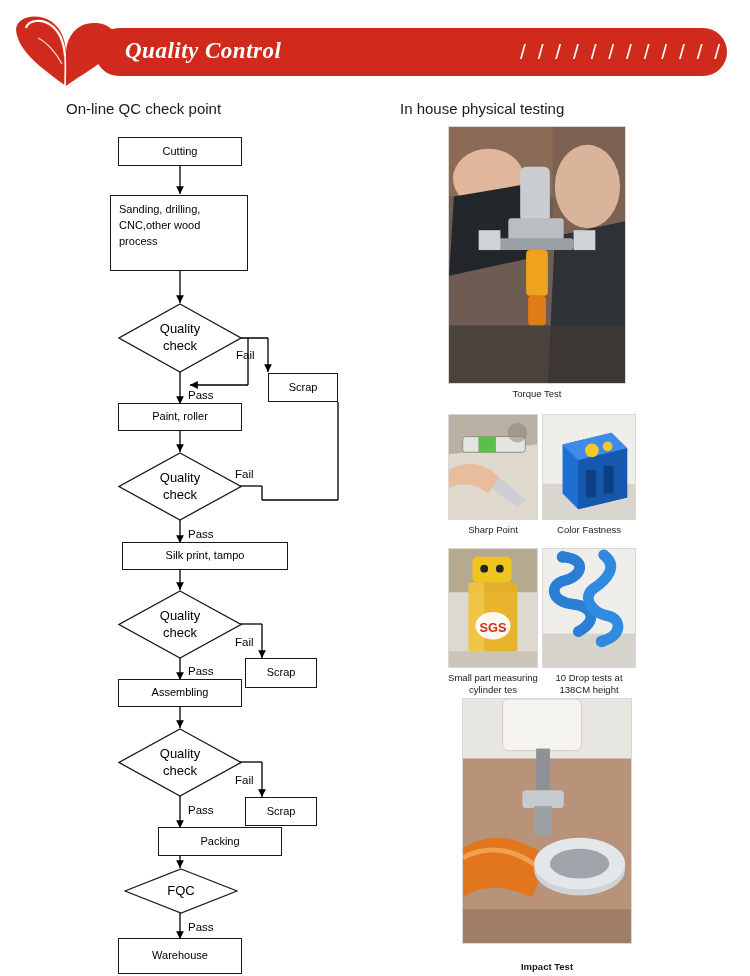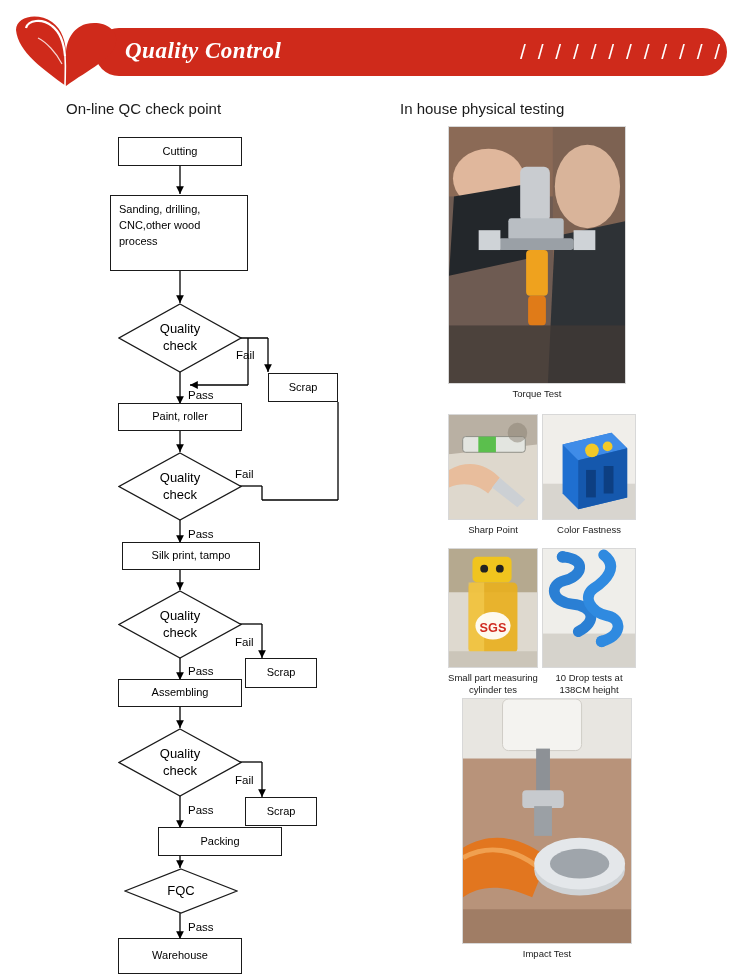--- a/index.html
+++ b/index.html
@@ -259,21 +259,21 @@
   <div class="diamond-wrap" style="left:118px; top:452px; width:124px; height:69px;">
     <svg viewBox="0 0 124 69" width="124" height="69">
         <polygon points="62,1 123,34.5 62,68 1,34.5" fill="#fff" stroke="#1a1a1a" stroke-width="1.3"></polygon>
       </svg>
     <div class="diamond-label">
       <span>Quality</span>
       <span>check</span>
     </div>
   </div>
 
-  <div class="node" style="left:122px; top:542px; width:138px; height:28px;">
+  <div class="node" style="left:122px; top:542px; width:166px; height:28px;">
     <span>Silk print, tampo</span>
   </div>
 
   <div class="diamond-wrap" style="left:118px; top:590px; width:124px; height:69px;">
     <svg viewBox="0 0 124 69" width="124" height="69">
         <polygon points="62,1 123,34.5 62,68 1,34.5" fill="#fff" stroke="#1a1a1a" stroke-width="1.3"></polygon>
       </svg>
     <div class="diamond-label">
       <span>Quality</span>
       <span>check</span>
@@ -430,16 +430,16 @@
         <rect x="60" y="92" width="42" height="18" rx="4" fill="#c7cace"></rect>
         <rect x="72" y="108" width="18" height="30" fill="#9ba0a5"></rect>
         <path d="M0,150 C30,132 60,140 86,160 L70,200 C40,186 16,188 0,200 Z" fill="#e2761f"></path>
         <path d="M0,160 C26,146 52,152 74,168" stroke="#f0a050" stroke-width="5" fill="none"></path>
         <ellipse cx="118" cy="172" rx="46" ry="26" fill="#cfd3d6"></ellipse>
         <ellipse cx="118" cy="166" rx="46" ry="26" fill="#e4e7ea"></ellipse>
         <ellipse cx="118" cy="166" rx="30" ry="15" fill="#9fa5ab"></ellipse>
         <rect x="0" y="212" width="170" height="34" fill="#a07d65"></rect>
       </svg>
     </div>
-    <div class="caption" style="top:250px;">Impact Test</div>
+    <div class="caption" style="top:263px;font-weight:bold;">Impact Test</div>
   </div>
 
 </div>
 
 </body></html>

